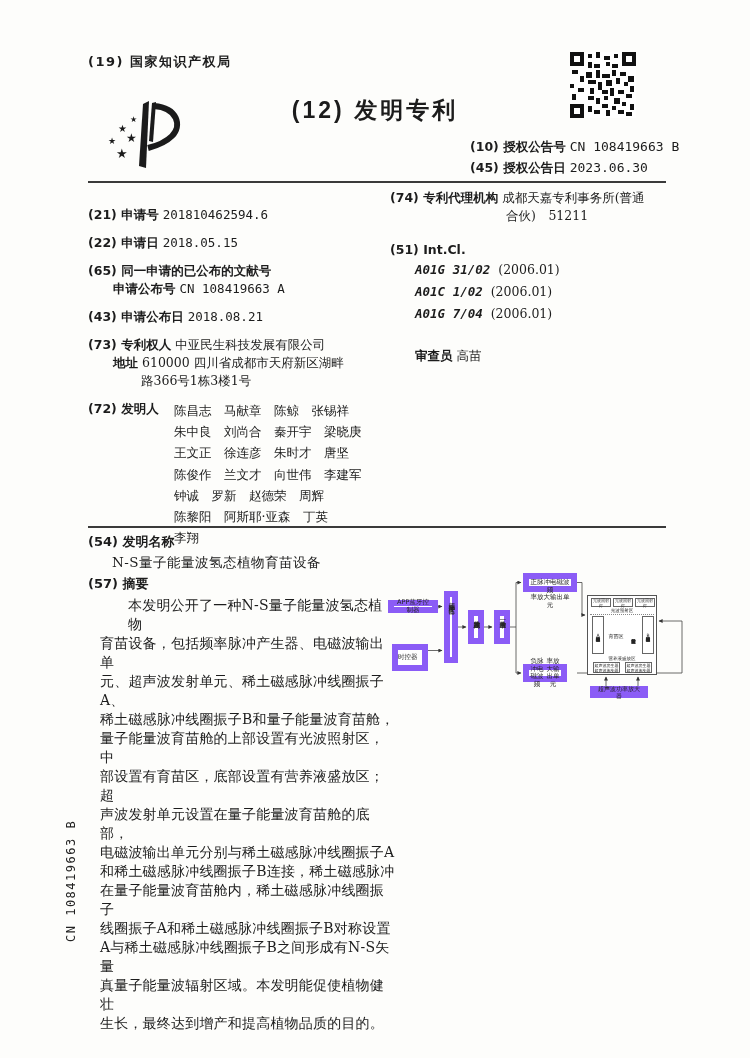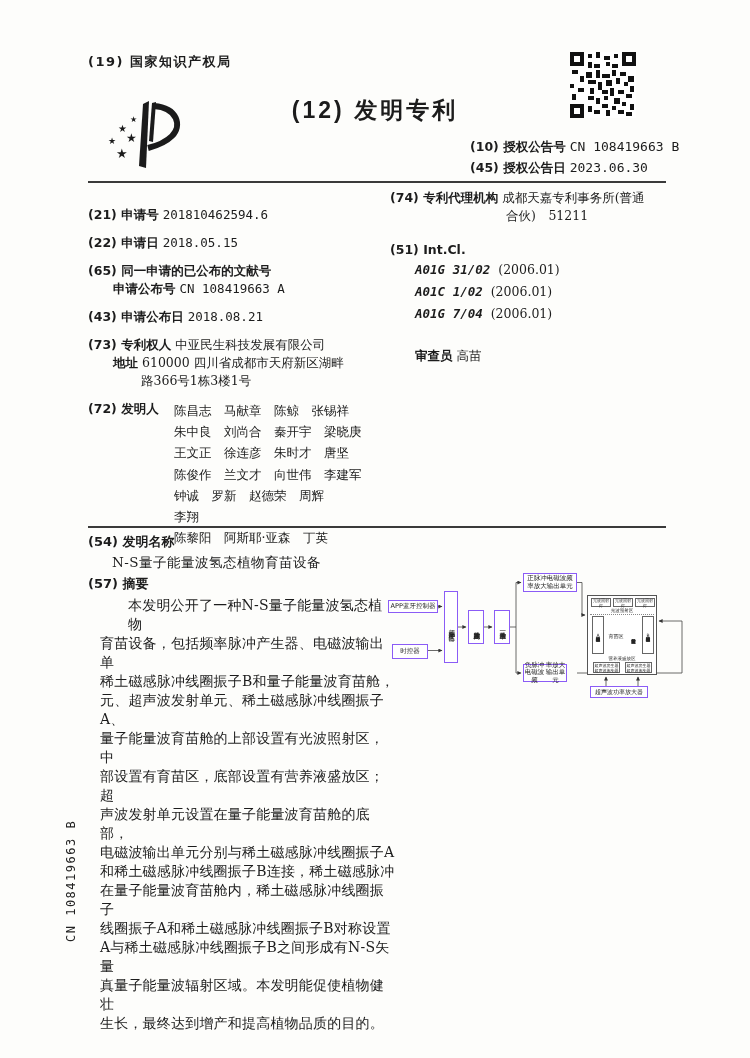--- a/index.html
+++ b/index.html
@@ -34,22 +34,22 @@
   .sec-label{font-family:"DejaVu Sans",sans-serif;font-weight:700;font-size:13px;}
   .invention-title{left:112px;top:554px;font-size:13.5px;letter-spacing:0.5px;}
   .abstract{left:100px;top:596px;width:296px;font-size:14px;line-height:19px;letter-spacing:0.2px;}
   .abstract .first{padding-left:28px;}
   .sidenum{left:64px;top:942px;transform:rotate(-90deg);transform-origin:0 0;
            font-family:"DejaVu Sans Mono","Liberation Mono",monospace;font-size:12px;
            letter-spacing:1.5px;color:#222;white-space:nowrap;}
 
   
   .diagram{left:386px;top:558px;width:314px;height:150px;}
-  .dg{position:absolute;border:1px solid #8b5cf6;background:#fff;color:#222;
-      display:flex;align-items:center;justify-content:center;text-align:center;
+  .dg{position:absolute;border:6px solid #8b5cf6;background:#fff;color:#222;
+      display:flex;align-items:center;text-align:center;
       font-family:"DejaVu Sans",sans-serif;font-size:6.5px;line-height:7.5px;box-sizing:border-box;}
   .vbox{writing-mode:vertical-rl;text-orientation:upright;letter-spacing:1px;}
   .noborder{border:none;background:transparent;}
   .bigbox{position:absolute;left:201px;top:37px;width:70px;height:80px;border:1px solid #555;
           background:#fff;box-sizing:border-box;}
   .bb{position:absolute;box-sizing:border-box;font-family:"DejaVu Sans",sans-serif;color:#222;
       display:flex;align-items:center;justify-content:center;text-align:center;}
   .bb.box{border:1px solid #666;background:#fff;}
   .dotline{position:absolute;left:2px;right:2px;top:18px;border-top:1px dotted #888;}
   .connectors{position:absolute;left:0;top:0;}
@@ -166,22 +166,22 @@
       <div class="ind2"><span>路366号1栋3楼1号</span></div>
     </div>
     <div class="entry" style="min-height:150px;">
       <span class="lbl">(72) 发明人</span>
       <div class="names">
         <div class="inv">陈昌志　马献章　陈鲸　张锡祥</div>
         <div class="inv">朱中良　刘尚合　秦开宇　梁晓庚</div>
         <div class="inv">王文正　徐连彦　朱时才　唐坚</div>
         <div class="inv">陈俊作　兰文才　向世伟　李建军</div>
         <div class="inv">钟诚　罗新　赵德荣　周辉</div>
+        <div class="inv">陈黎阳　阿斯耶·亚森　丁英</div>
         <div class="inv">李翔</div>
-        <div class="inv">陈黎阳　阿斯耶·亚森　丁英</div>
       </div>
     </div>
   </div>
 
   <div class="abs col" style="left:390px;top:189px;width:280px;">
     <div class="entry">
       <div><span class="lbl">(74) 专利代理机构</span>
         <span>成都天嘉专利事务所(普通</span></div>
       <div style="padding-left:116px;">合伙)　51211</div>
     </div>
@@ -203,22 +203,22 @@
 
   <div class="abs rule" style="top:526px;"></div>
 
   <div class="abs sec-label" style="left:88px;top:533px;">(54) 发明名称</div>
   <div class="abs invention-title">N-S量子能量波氢态植物育苗设备</div>
   <div class="abs sec-label" style="left:88px;top:575px;">(57) 摘要</div>
 
   <div class="abs abstract">
     <div class="first">本发明公开了一种N-S量子能量波氢态植物</div>
     <div>育苗设备，包括频率脉冲产生器、电磁波输出单</div>
+    <div>元、超声波发射单元、稀土磁感脉冲线圈振子A、</div>
     <div>稀土磁感脉冲线圈振子B和量子能量波育苗舱，</div>
-    <div>元、超声波发射单元、稀土磁感脉冲线圈振子A、</div>
     <div>量子能量波育苗舱的上部设置有光波照射区，中</div>
     <div>部设置有育苗区，底部设置有营养液盛放区；超</div>
     <div>声波发射单元设置在量子能量波育苗舱的底部，</div>
     <div>电磁波输出单元分别与稀土磁感脉冲线圈振子A</div>
     <div>和稀土磁感脉冲线圈振子B连接，稀土磁感脉冲</div>
     <div>在量子能量波育苗舱内，稀土磁感脉冲线圈振子</div>
     <div>线圈振子A和稀土磁感脉冲线圈振子B对称设置</div>
     <div>A与稀土磁感脉冲线圈振子B之间形成有N-S矢量</div>
     <div>真量子能量波辐射区域。本发明能促使植物健壮</div>
     <div>生长，最终达到增产和提高植物品质的目的。</div>
@@ -241,21 +241,21 @@
         <path d="M124,69 H130 V24.5 H135" marker-end="url(#ah)"></path>
         <path d="M130,69 V115 H135" marker-end="url(#ah)"></path>
         <path d="M191,24.5 H196 V57 H199" marker-end="url(#ah)"></path>
         <path d="M191,115 H296 V63 H273" marker-end="url(#ah)"></path>
         <path d="M220,128 V119" marker-end="url(#ah)"></path>
         <path d="M252,128 V119" marker-end="url(#ah)"></path>
       </g>
     </svg>
 
     <div class="dg" style="left:2px;top:42px;width:50px;height:13px;">APP蓝牙控制器</div>
-    <div class="dg" style="left:6px;top:86px;width:36px;height:15px;">时控器</div>
+    <div class="dg" style="left:6px;top:86px;width:36px;height:27px;">时控器</div>
     <div class="dg vbox" style="left:58px;top:33px;width:14px;height:72px;">频率脉冲产生器</div>
     <div class="dg vbox" style="left:82px;top:52px;width:16px;height:34px;letter-spacing:0;">高频脉冲放大器</div>
     <div class="dg vbox" style="left:108px;top:52px;width:16px;height:34px;letter-spacing:0;">一号功率放大器</div>
 
     <div class="dg" style="left:137px;top:15px;width:54px;height:19px;flex-direction:column;">
       <div>正脉冲电磁波频</div>
       <div>率放大输出单元</div>
     </div>
     <div class="dg" style="left:137px;top:106px;width:44px;height:18px;">
       <div>负脉冲电磁波频</div>

